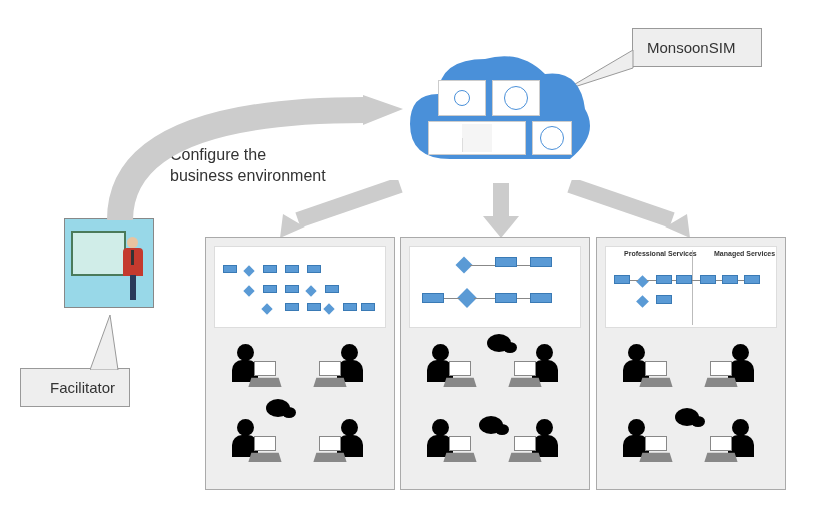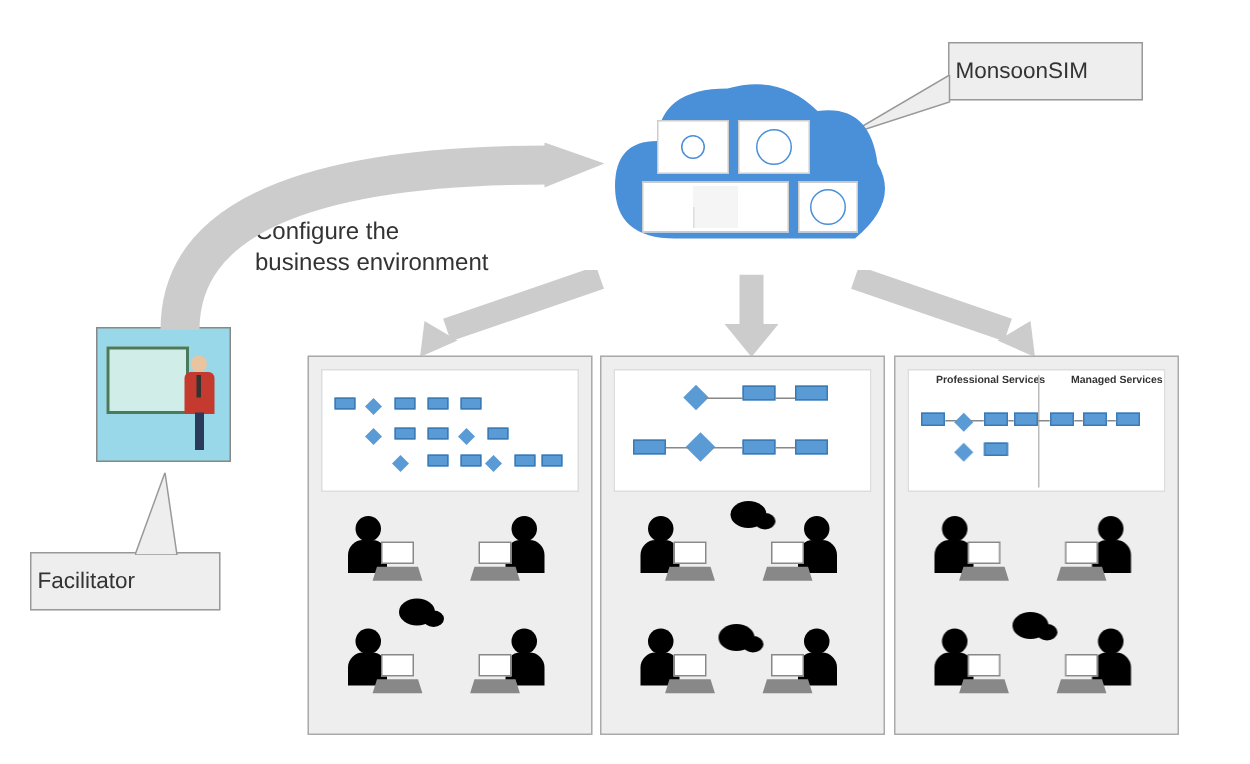--- a/index.html
+++ b/index.html
@@ -8,21 +8,21 @@
       height: 509px;
       position: relative;
       font-family: Arial, sans-serif;
       background: #fff;
       overflow: hidden;
     }
     .callout-box {
       position: absolute;
       background: #eeeeee;
       border: 1px solid #999;
-      padding: 10px 4px;
+      padding: 10px 14px;
       font-size: 15px;
       color: #333;
     }
     .facilitator-img {
       position: absolute;
       left: 64px;
       top: 218px;
       width: 90px;
       height: 90px;
       background: #98d8e8;
@@ -216,21 +216,21 @@
 </head>
 <body>
 
 <div class="callout-box" style="left:632px; top:28px; width:130px;">
   <span>MonsoonSIM</span>
 </div>
 <svg style="position:absolute; left:565px; top:50px; width:70px; height:40px;">
   <polygon points="0,40 68,0 68,18" fill="#eeeeee" stroke="#999" stroke-width="1"></polygon>
 </svg>
 
-<div class="callout-box" style="left:20px; top:368px; width:127px; text-align:left;">
+<div class="callout-box" style="left:20px; top:368px; width:110px; text-align:right;">
   <span>Facilitator</span>
 </div>
 <svg style="position:absolute; left:90px; top:315px; width:40px; height:55px;">
   <polygon points="20,0 0,55 28,55" fill="#eeeeee" stroke="#999" stroke-width="1"></polygon>
 </svg>
 
 <div class="facilitator-img">
   <div class="whiteboard"></div>
   <div class="person">
     <div class="person-head"></div>

